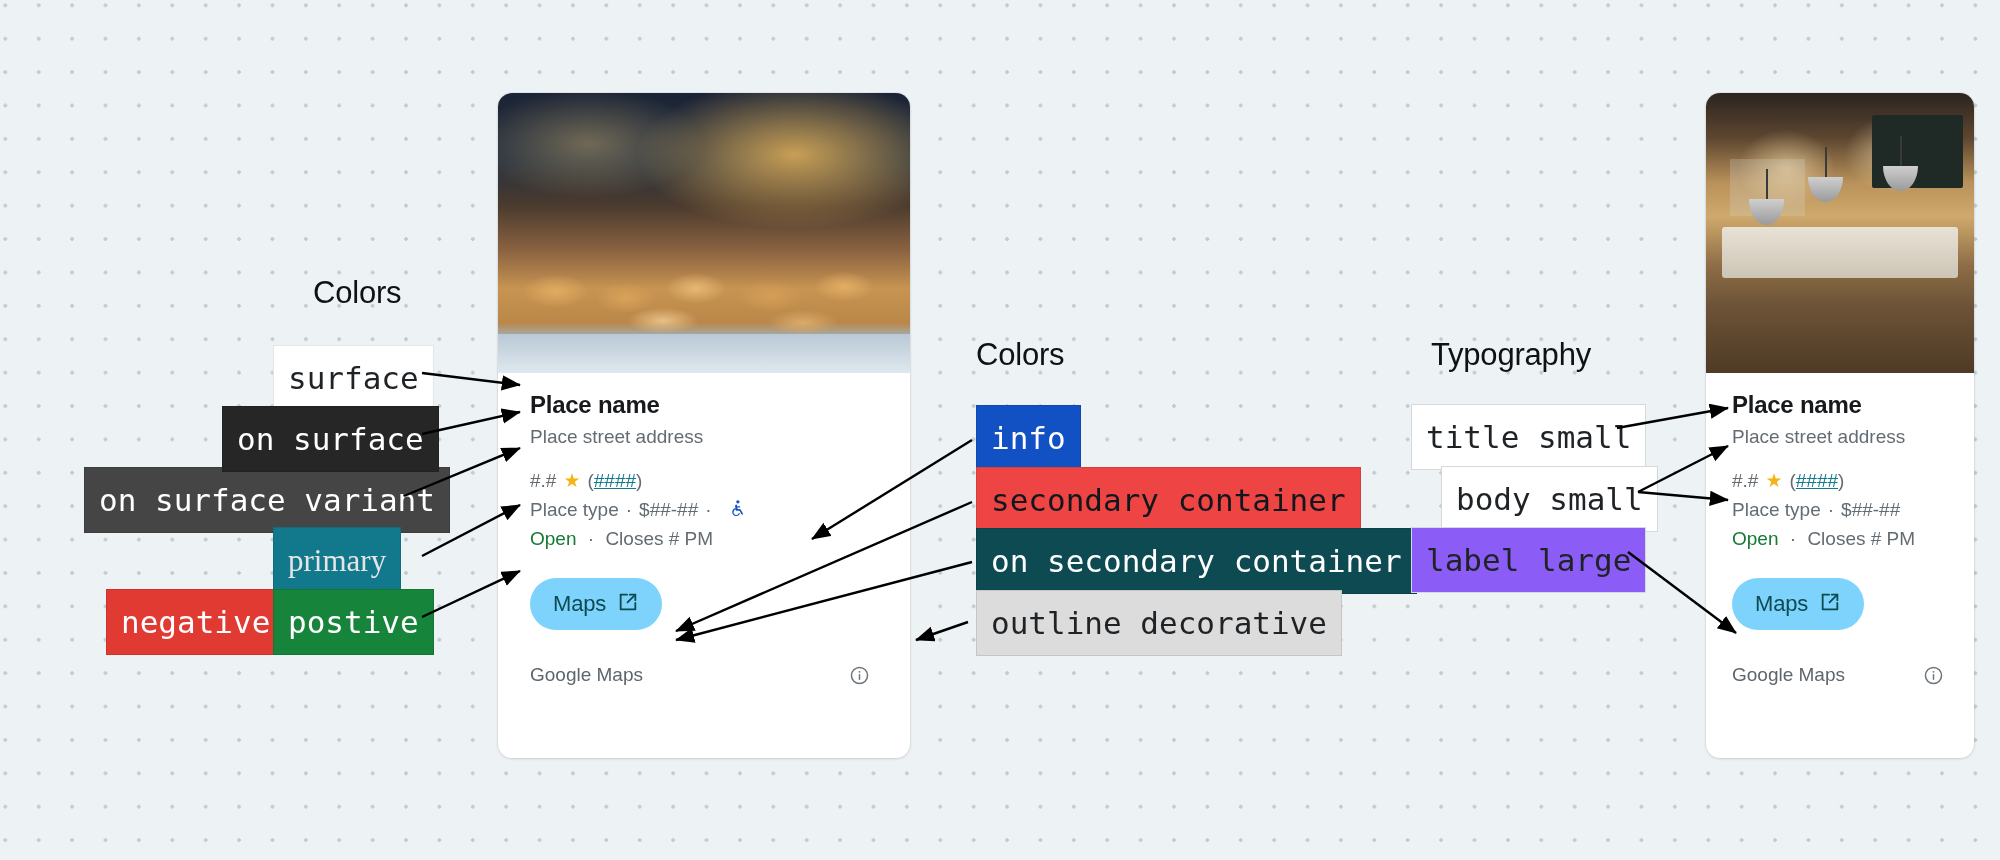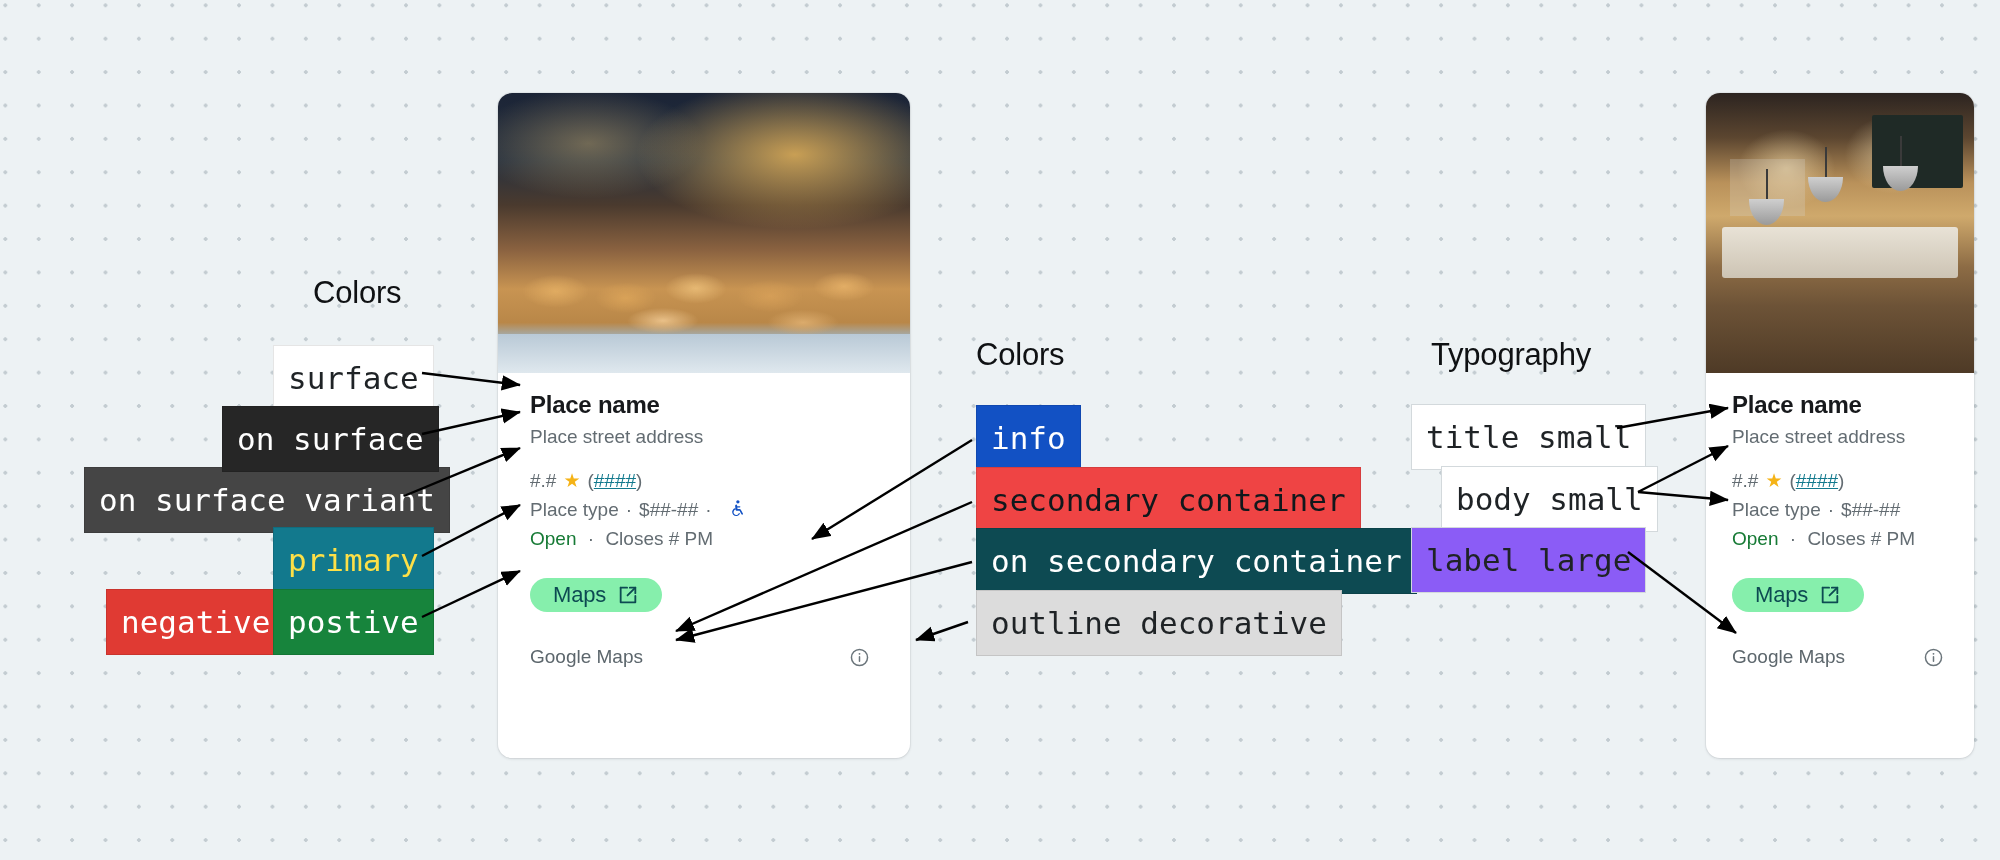--- a/index.html
+++ b/index.html
@@ -43,21 +43,21 @@
     height: 66px;
     padding: 0 14px;
     border: 1px solid rgba(0,0,0,0.10);
   }
   .chip.plain-border { border: 1px solid #d3d9dc; }
 
   
   #chip-surface             { left: 245px; top: 345px; background:#ffffff; color:#1f2326; }
   #chip-on-surface          { left: 194px; top: 406px; background:#262626; color:#ffffff; }
   #chip-on-surface-variant  { left: 56px;  top: 467px; background:#454545; color:#ffffff; }
-  #chip-primary             { left: 245px; top: 527px; background:#12798d; color:#fde047; }
+  #chip-primary             { left: 245px; top: 527px; background:#12798d; color:#e5e5e5;font-family:Liberation Serif, serif; }
   #chip-negative            { left: 78px;  top: 589px; background:#e03a33; color:#ffffff; }
   #chip-positive            { left: 245px; top: 589px; background:#17843c; color:#ffffff; }
 
   
   #chip-info                { left: 948px;  top: 405px; background:#1251c4; color:#ffffff; }
   #chip-secondary-container { left: 948px;  top: 467px; background:#ef4444; color:#11181c; }
   #chip-on-secondary-container { left: 948px; top: 528px; background:#0d4a52; color:#ffffff;align-items:center; }
   #chip-outline-decorative  { left: 948px;  top: 590px; background:#dcdcdc; color:#1f2326; }
 
   
@@ -102,24 +102,24 @@
     display: flex; align-items: flex-start; gap: 0; white-space: nowrap;
   }
   .wheelchair { color:#1251c4; margin-left: 9px; display:inline-flex; }
   .hours-row {
     font-size: 19px; margin-top: 7px; white-space: nowrap; color:#636c72;
   }
   .open-word { color: #167a35; }
 
   .maps-btn {
     margin-top: 28px;
-    display: inline-flex; align-items: center; gap: 11px;
-    background: #86efac; color: #0d4a52;
+    display: inline-flex; gap: 11px;
+    background: #7dd3fc; color: #0d4a52;
     border: none; border-radius: 999px;
-    padding: 4px 23px;
+    padding: 13px 23px;
     font-family: "Liberation Sans", sans-serif;
     font-size: 22px; font-weight: 500; cursor: pointer;
     letter-spacing: -0.2px;
   }
   .maps-btn svg { display:block; }
 
   .card-footer {
     margin-top: 34px; display: flex; align-items: center;
     justify-content: space-between; padding-right: 8px;
   }

